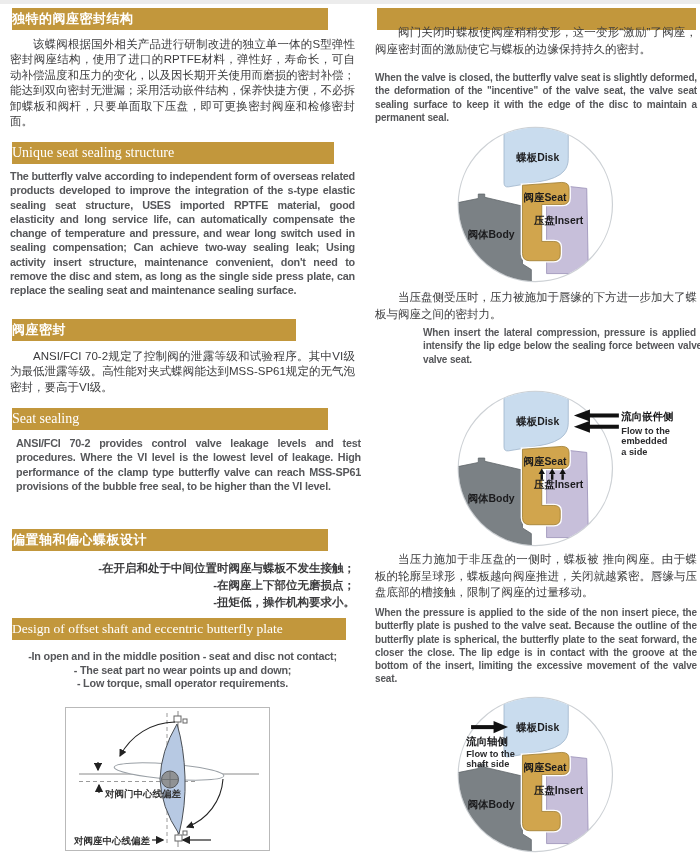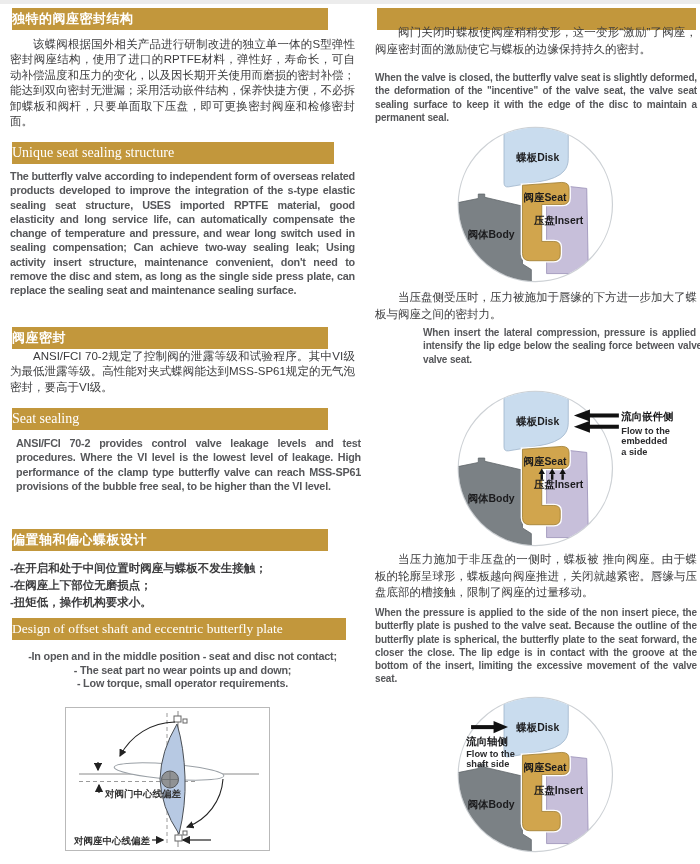--- a/index.html
+++ b/index.html
@@ -22,21 +22,21 @@
   .p-zh{
     color:#3b3b3d;font-weight:normal;font-size:11.5px;line-height:15.4px;
     text-align:justify;text-indent:2em;
   }
   .p-zh-r{line-height:16.6px;}
   .p-en{
     color:#56575a;font-weight:600;font-size:10.8px;line-height:14.3px;
     text-align:justify;letter-spacing:-0.2px;
   }
   .p-en-r{font-size:10px;line-height:13.3px;letter-spacing:-0.15px;}
-  .li-zh{color:#3b3b3d;font-weight:bold;font-size:11.5px;line-height:17px;text-align:left;}
+  .li-zh{color:#3b3b3d;font-weight:bold;font-size:11.5px;line-height:17px;text-align:right;}
   .li-en{color:#56575a;font-weight:600;font-size:10.8px;line-height:13.5px;letter-spacing:-0.2px;}
   svg text{font-family:"Liberation Sans","DejaVu Sans",sans-serif;}
   .dlabel{font-size:13px;font-weight:bold;fill:#1b1b1d;}
   .flowzh{font-size:13px;font-weight:bold;fill:#151517;}
   .flowen{font-size:11.5px;font-weight:600;fill:#2a2a2c;}
   .odlabel{font-size:9.5px;font-weight:bold;fill:#333;}
 </style>
 </head>
 <body>
 
@@ -44,21 +44,21 @@
 
 <div class="col col-left">
   <div class="blk bar bar-zh" style="top:8px;left:2px;width:316px;">独特的阀座密封结构</div>
 
   <div class="blk p-zh" style="top:37px;left:0;width:345px;">该蝶阀根据国外相关产品进行研制改进的独立单一体的S型弹性密封阀座结构，使用了进口的RPTFE材料，弹性好，寿命长，可自动补偿温度和压力的变化，以及因长期开关使用而磨损的密封补偿；能达到双向密封无泄漏；采用活动嵌件结构，保养快捷方便，不必拆卸蝶板和阀杆，只要单面取下压盘，即可更换密封阀座和检修密封面。</div>
 
   <div class="blk bar bar-en" style="top:142px;left:2px;width:322px;">Unique seat sealing structure</div>
 
   <div class="blk p-en" style="top:169px;left:0;width:345px;">The butterfly valve according to independent form of overseas related products developed to improve the integration of the s-type elastic sealing seat structure, USES imported RPTFE material, good elasticity and long service life, can automatically compensate the change of temperature and pressure, and wear long switch used in sealing compensation; Can achieve two-way sealing leak; Using activity insert structure, maintenance convenient, don't need to remove the disc and stem, as long as the single side press plate, can replace the sealing seat and maintenance sealing surface.</div>
 
-  <div class="blk bar bar-zh" style="top:319px;left:2px;width:316px;margin-top:8px;">阀座密封</div>
+  <div class="blk bar bar-zh" style="top:319px;left:2px;width:284px;">阀座密封</div>
 
   <div class="blk p-zh" style="top:349px;left:0;width:345px;">ANSI/FCI 70-2规定了控制阀的泄露等级和试验程序。其中VI级为最低泄露等级。高性能对夹式蝶阀能达到MSS-SP61规定的无气泡密封，要高于VI级。</div>
 
   <div class="blk bar bar-en" style="top:408px;left:2px;width:316px;">Seat sealing</div>
 
   <div class="blk p-en" style="top:436px;left:6px;width:345px;">ANSI/FCI 70-2 provides control valve leakage levels and test procedures. Where the VI level is the lowest level of leakage. High performance of the clamp type butterfly valve can reach MSS-SP61 provisions of the bubble free seal, to be higher than the VI level.</div>
 
   <div class="blk bar bar-zh" style="top:529px;left:2px;width:316px;">偏置轴和偏心蝶板设计</div>
 
   <div class="blk" style="top:560px;left:0;width:345px;">

